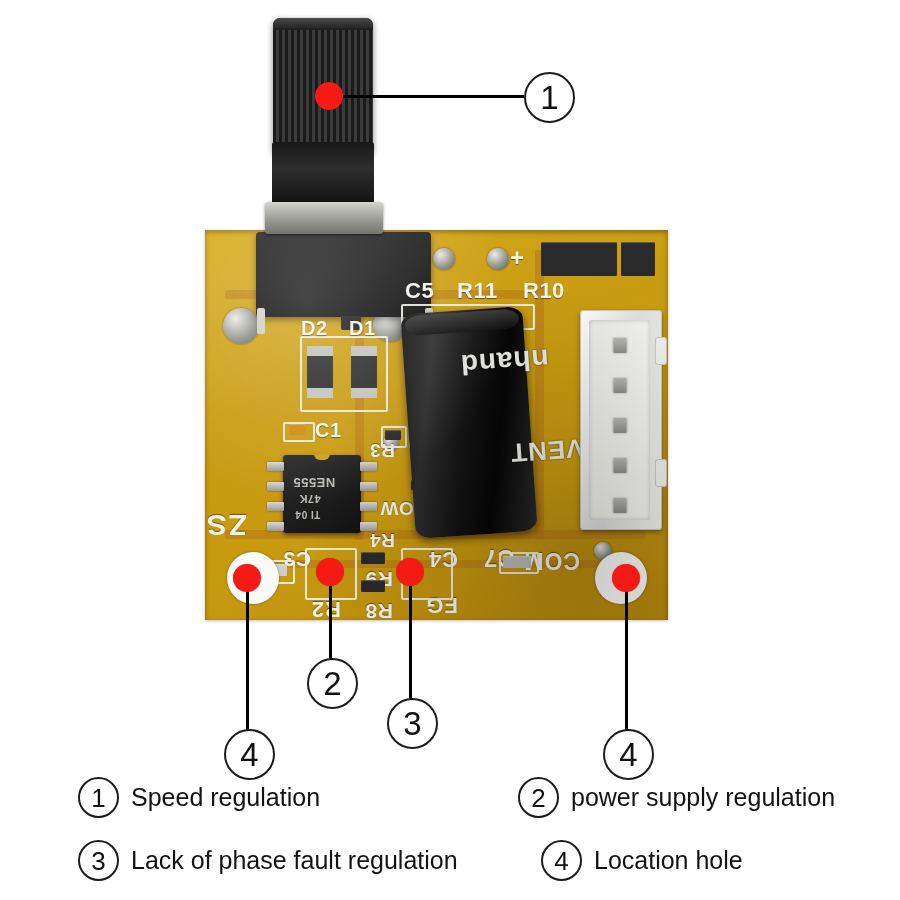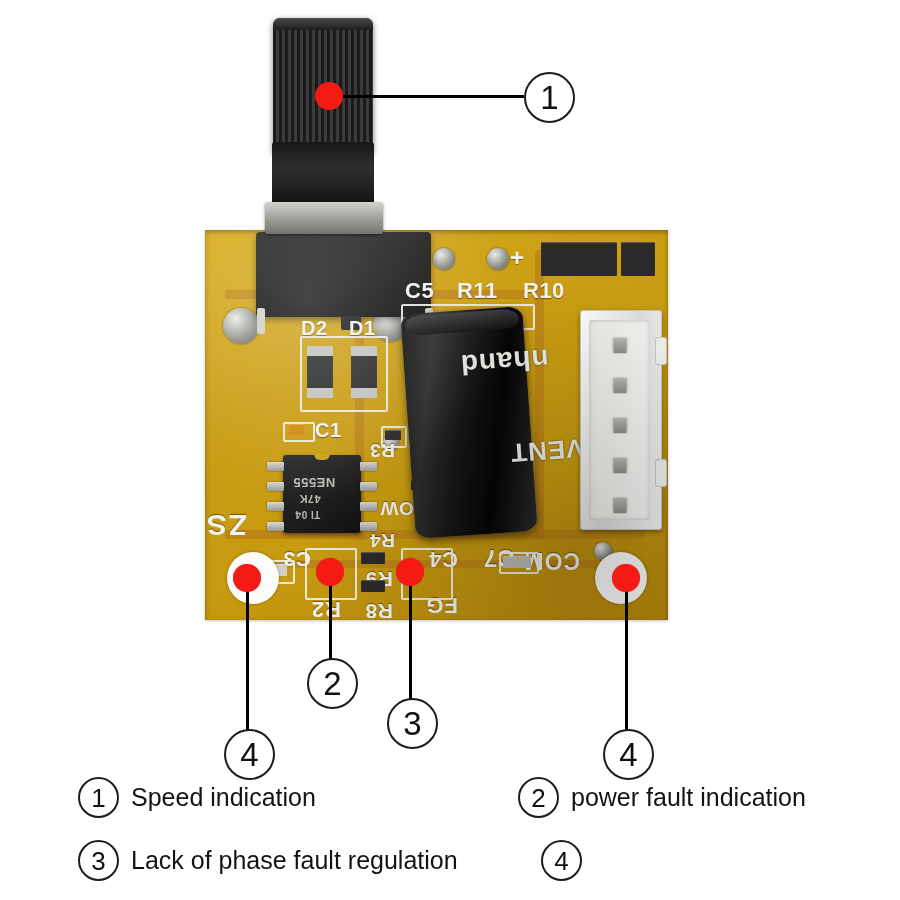--- a/index.html
+++ b/index.html
@@ -294,32 +294,33 @@
   <div class="callout" style="left:524px;top:72px;">1</div>
   <div class="callout" style="left:307px;top:658px;">2</div>
   <div class="callout" style="left:387px;top:698px;">3</div>
   <div class="callout" style="left:224px;top:729px;">4</div>
   <div class="callout" style="left:603px;top:729px;">4</div>
 
   <div class="legend">
 
     <div class="legend-item" style="left:78px;top:15px;">
       <div class="legend-num">1</div>
-      <div class="legend-label">Speed indication</div>
+      <div class="legend-label">Speed regulation</div>
     </div>
 
     <div class="legend-item" style="left:518px;top:15px;">
       <div class="legend-num">2</div>
-      <div class="legend-label">power fault indication</div>
+      <div class="legend-label">power supply regulation</div>
     </div>
 
     <div class="legend-item" style="left:78px;top:78px;">
       <div class="legend-num">3</div>
       <div class="legend-label">Lack of phase fault regulation</div>
     </div>
 
     <div class="legend-item" style="left:541px;top:78px;">
       <div class="legend-num">4</div>
+      <div class="legend-label">Location hole</div>
     </div>
 
   </div>
 
 </div>
 
 </body></html>

